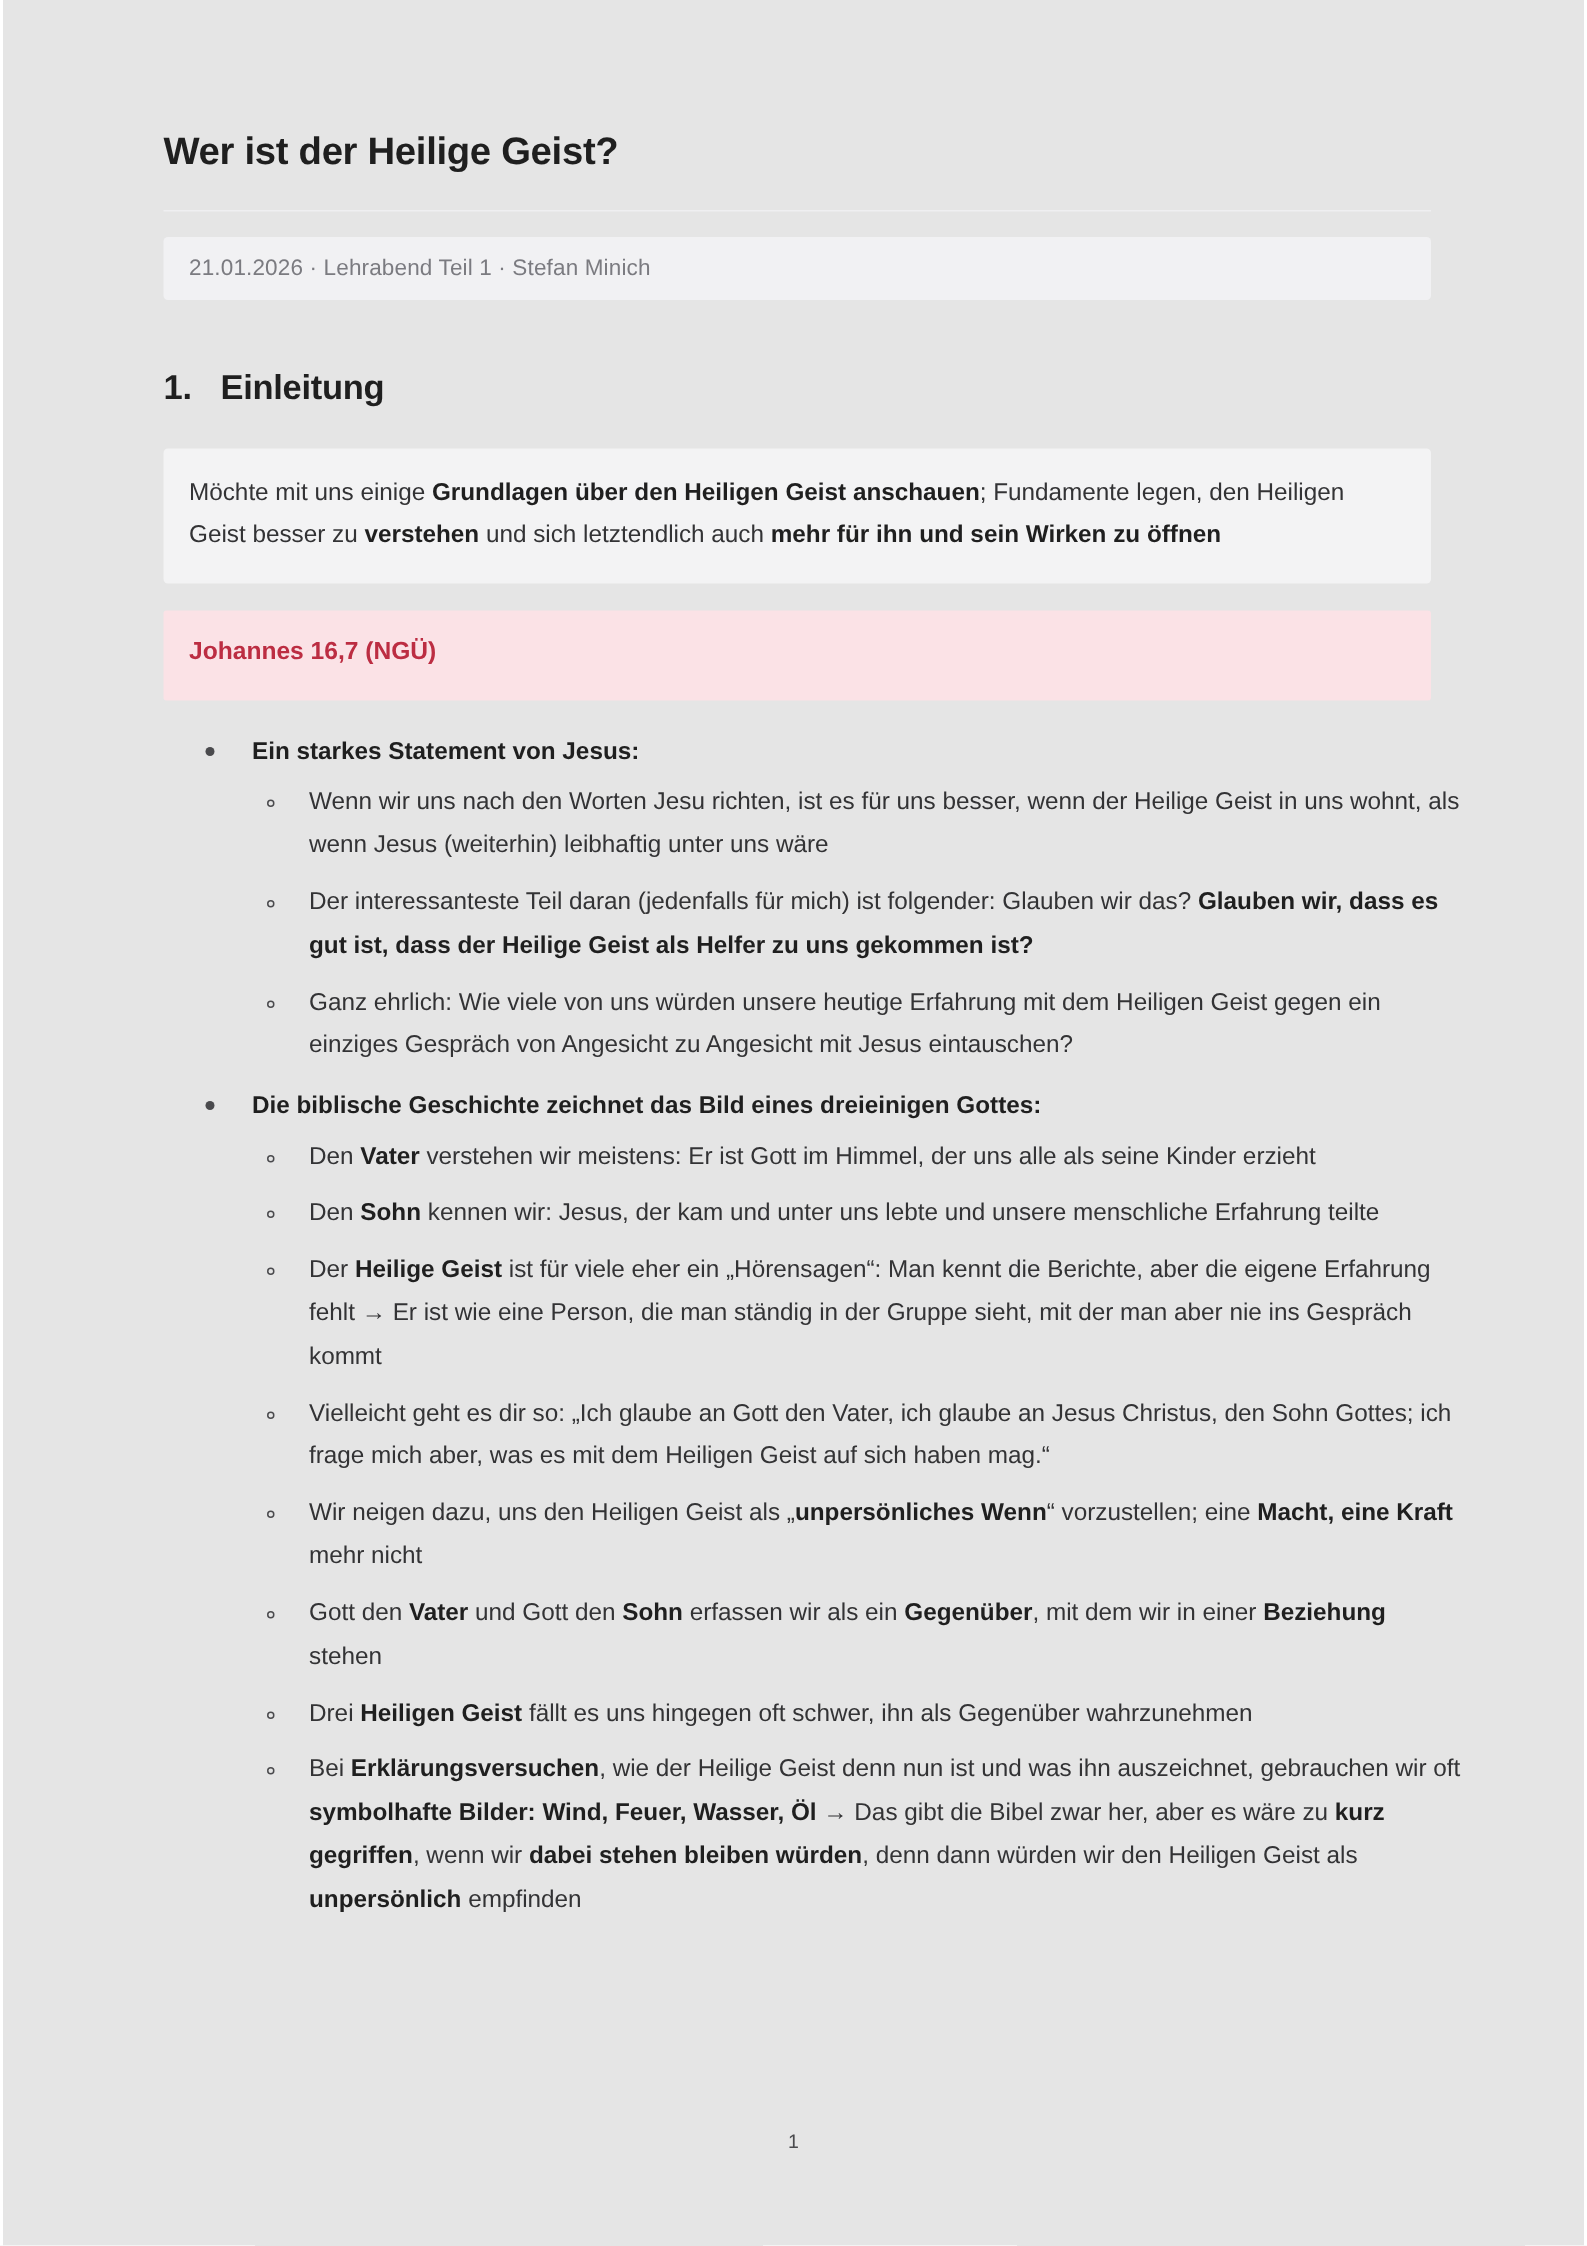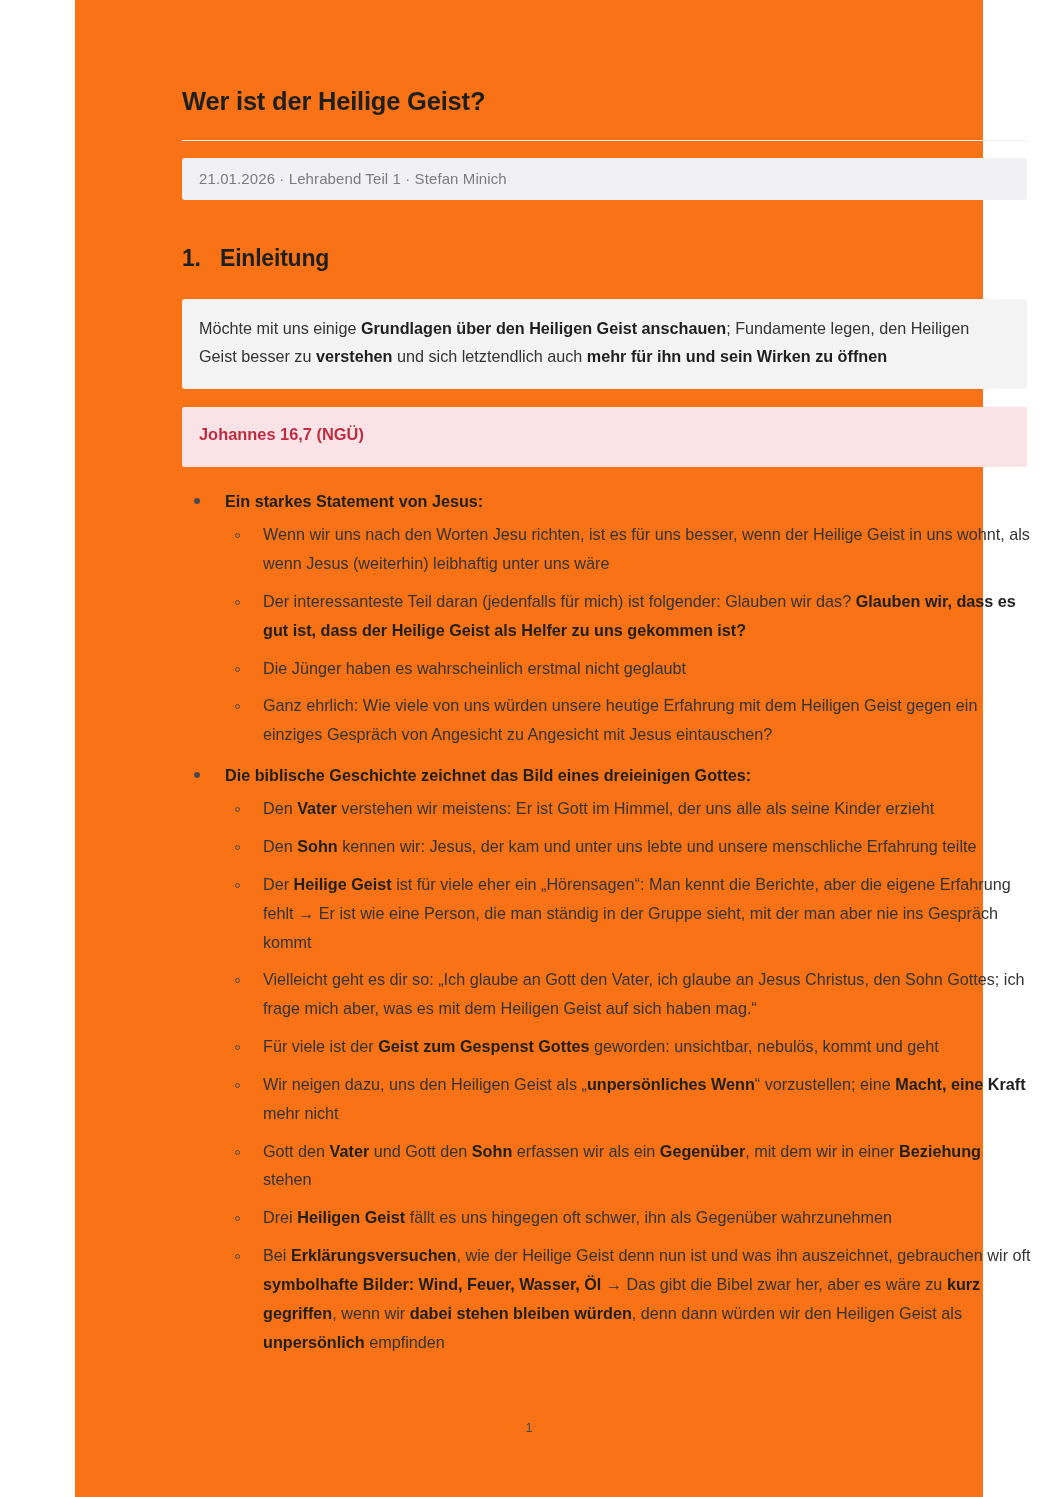--- a/index.html
+++ b/index.html
@@ -8,24 +8,24 @@
     padding: 0;
     background: #ffffff;
   }
   body {
     font-family: "Liberation Sans", sans-serif;
     color: #2b2b2b;
     -webkit-font-smoothing: antialiased;
   }
   .page {
     position: relative;
-    width: 908px;
+    width: 1054px;
     min-height: 1497px;
     margin: 0 auto;
-    background: #f97316;
+    background: #e5e5e5;
     box-sizing: border-box;
     padding: 86px 100px 0 107px;
   }
 
   
   .doc-title {
     font-size: 25.5px;
     font-weight: 700;
     letter-spacing: -0.2px;
     color: #1f1f1f;
@@ -101,21 +101,21 @@
   }
   .verse-text {
     font-size: 16.2px;
     line-height: 1.72;
     color: #cb3a50;
   }
 
   
   ul.lvl1 {
     list-style: none;
-    margin: 0;
+    margin: 16px;
     padding: 0;
     width: 852px;
   }
   ul.lvl1 > li.l1 {
     position: relative;
     padding-left: 43px;
     margin-bottom: 6px;
   }
   ul.lvl1 > li.l1 > .l1-text {
     font-size: 16.2px;
@@ -205,24 +205,20 @@
           <li class="l2">
             <span class="bullet2"></span>
             <span class="l2-text"><span>Wenn wir uns nach den Worten Jesu richten, ist es für uns besser, wenn der Heilige Geist in uns wohnt, als wenn Jesus (weiterhin) leibhaftig unter uns wäre</span></span>
           </li>
           <li class="l2">
             <span class="bullet2"></span>
             <span class="l2-text"><span>Der interessanteste Teil daran (jedenfalls für mich) ist folgender: Glauben wir das? </span><b>Glauben wir, dass es gut ist, dass der Heilige Geist als Helfer zu uns gekommen ist?</b></span>
           </li>
           <li class="l2">
             <span class="bullet2"></span>
-            <span class="l2-text"><span>Die Jünger haben es wahrscheinlich erstmal nicht geglaubt</span></span>
-          </li>
-          <li class="l2">
-            <span class="bullet2"></span>
             <span class="l2-text"><span>Ganz ehrlich: Wie viele von uns würden unsere heutige Erfahrung mit dem Heiligen Geist gegen ein einziges Gespräch von Angesicht zu Angesicht mit Jesus eintauschen?</span></span>
           </li>
         </ul>
       </li>
       <li class="l1">
         <span class="bullet1"></span>
         <span class="l1-text">Die biblische Geschichte zeichnet das Bild eines dreieinigen Gottes:</span>
         <ul class="lvl2">
           <li class="l2">
             <span class="bullet2"></span>
@@ -235,24 +231,20 @@
           <li class="l2">
             <span class="bullet2"></span>
             <span class="l2-text"><span>Der </span><b>Heilige Geist</b><span> ist für viele eher ein „Hörensagen“: Man kennt die Berichte, aber die eigene Erfahrung fehlt → Er ist wie eine Person, die man ständig in der Gruppe sieht, mit der man aber nie ins Gespräch kommt</span></span>
           </li>
           <li class="l2">
             <span class="bullet2"></span>
             <span class="l2-text"><span>Vielleicht geht es dir so: „Ich glaube an Gott den Vater, ich glaube an Jesus Christus, den Sohn Gottes; ich frage mich aber, was es mit dem Heiligen Geist auf sich haben mag.“</span></span>
           </li>
           <li class="l2">
             <span class="bullet2"></span>
-            <span class="l2-text"><span>Für viele ist der </span><b>Geist zum Gespenst Gottes</b><span> geworden: unsichtbar, nebulös, kommt und geht</span></span>
-          </li>
-          <li class="l2">
-            <span class="bullet2"></span>
             <span class="l2-text"><span>Wir neigen dazu, uns den Heiligen Geist als „</span><b>unpersönliches Wenn</b><span>“ vorzustellen; eine </span><b>Macht, eine Kraft</b><span> mehr nicht</span></span>
           </li>
           <li class="l2">
             <span class="bullet2"></span>
             <span class="l2-text"><span>Gott den </span><b>Vater</b><span> und Gott den </span><b>Sohn</b><span> erfassen wir als ein </span><b>Gegenüber</b><span>, mit dem wir in einer </span><b>Beziehung</b><span> stehen</span></span>
           </li>
           <li class="l2">
             <span class="bullet2"></span>
             <span class="l2-text"><span>Drei </span><b>Heiligen Geist</b><span> fällt es uns hingegen oft schwer, ihn als Gegenüber wahrzunehmen</span></span>
           </li>

